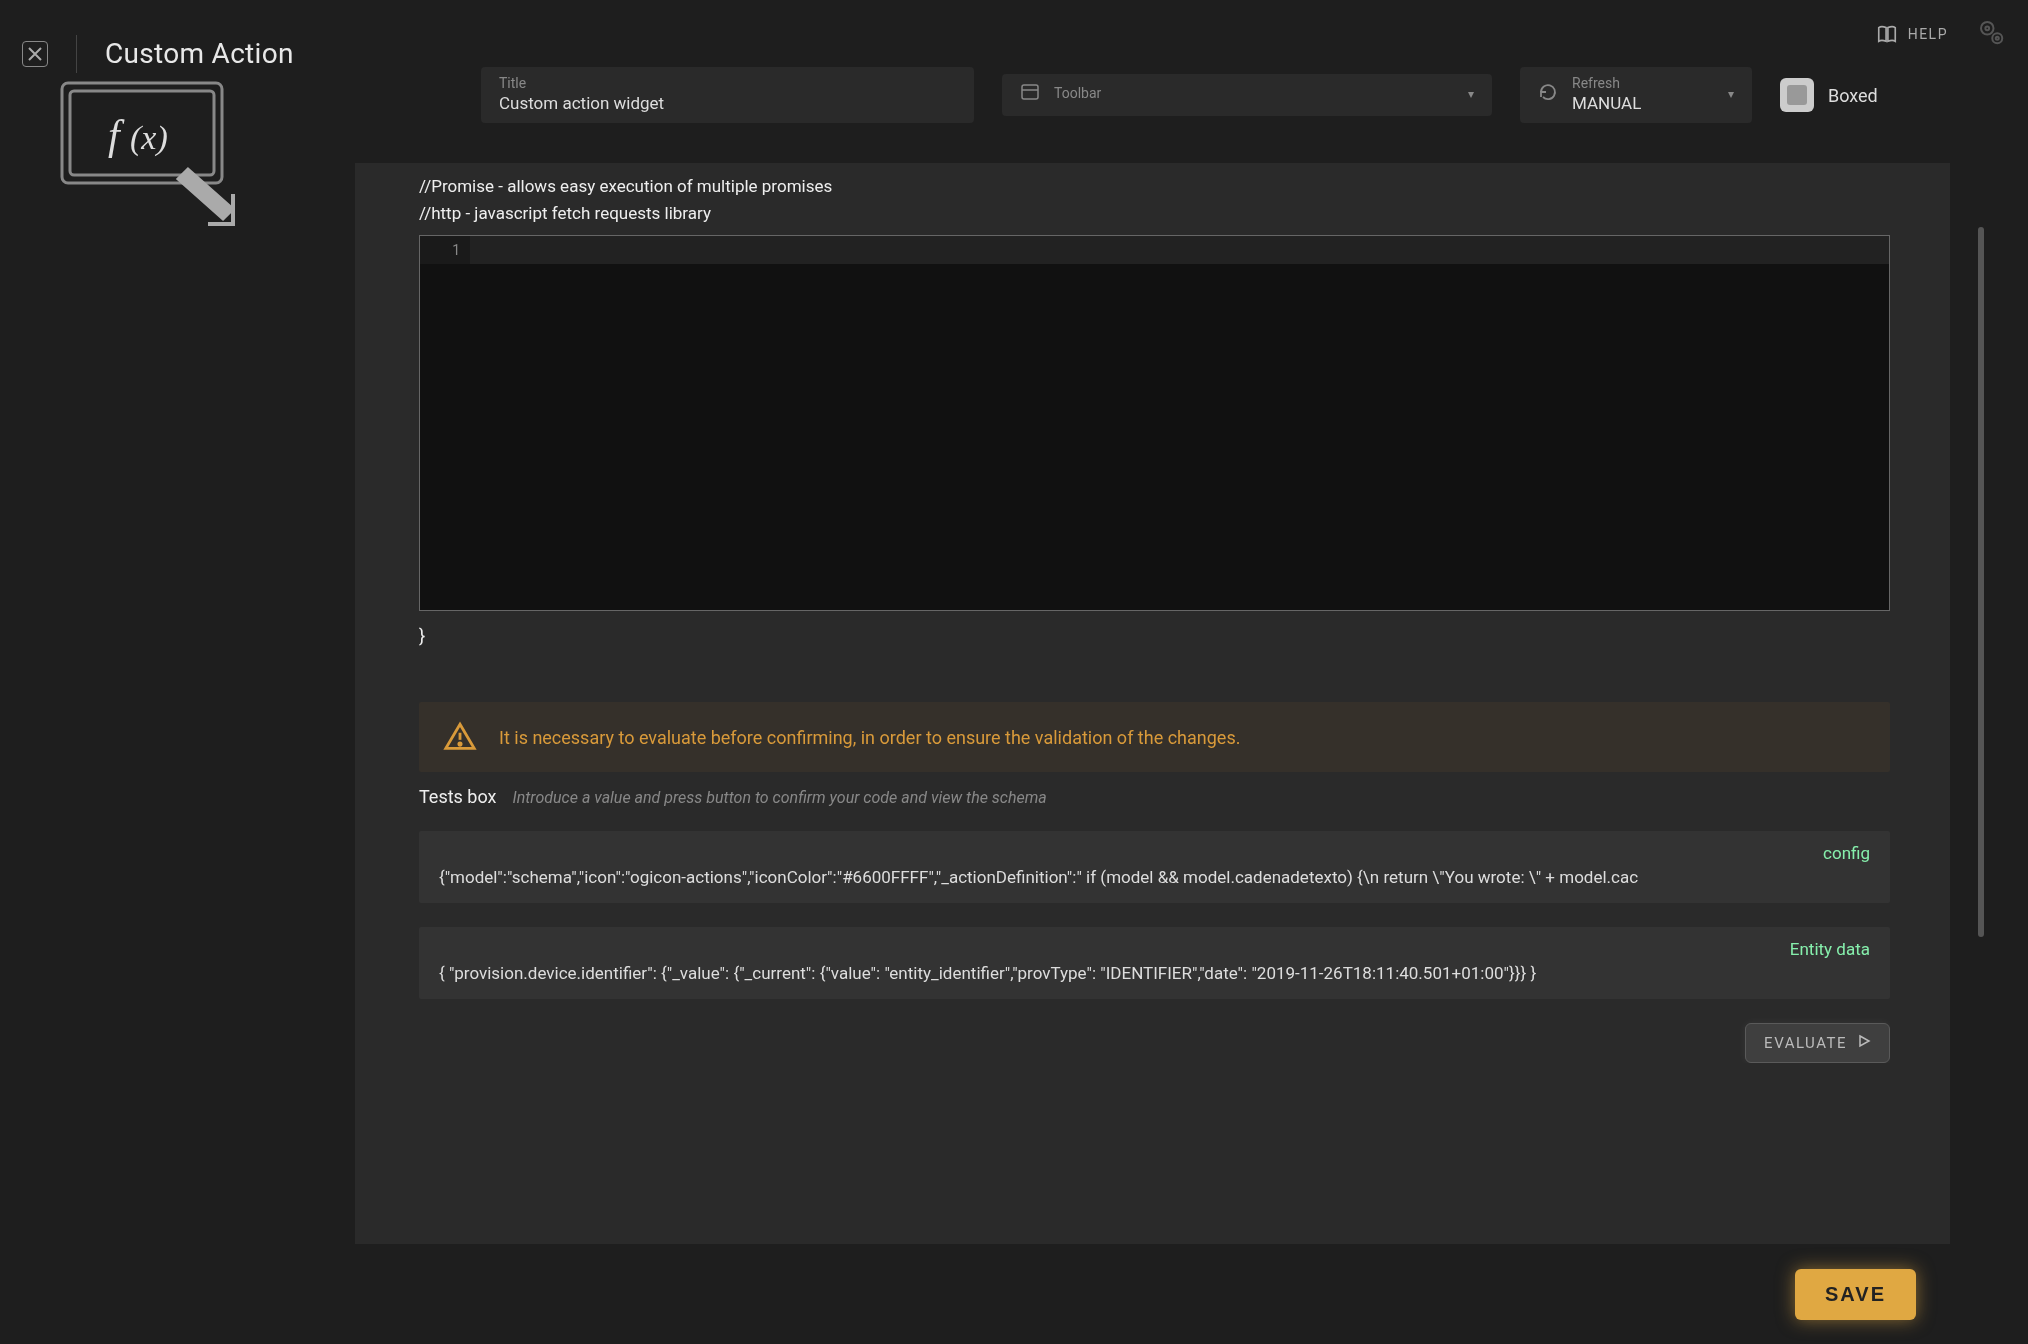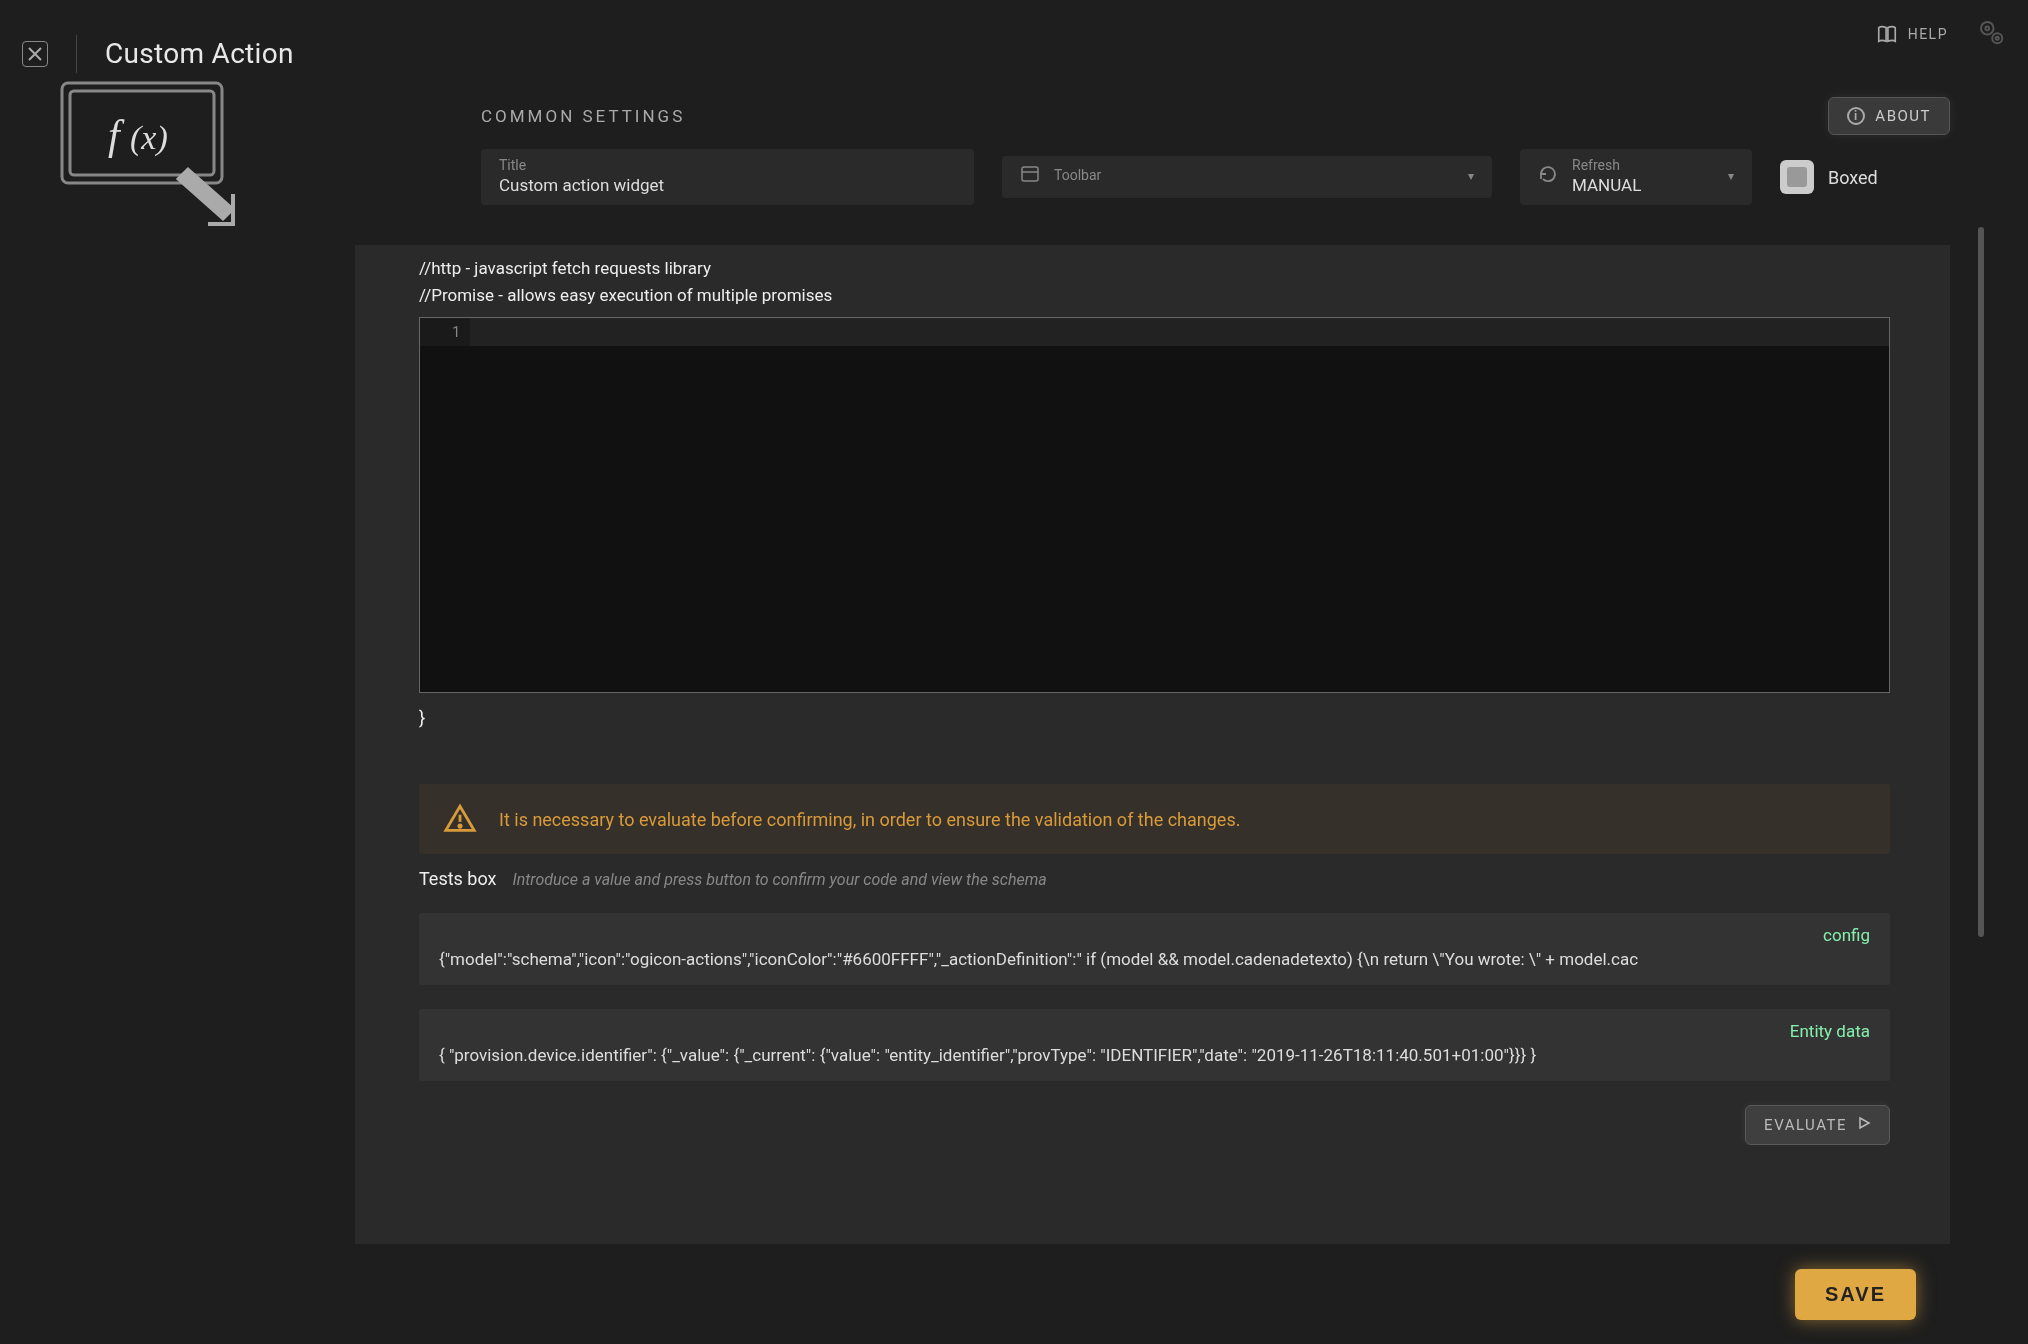--- a/index.html
+++ b/index.html
@@ -182,27 +182,20 @@
         <rect x="12" y="12" width="144" height="84" rx="4"></rect>
         <text x="50" y="70" fill="#ddd" font-size="42" font-style="italic" font-family="serif" stroke="none">f</text>
         <text x="72" y="70" fill="#ddd" font-size="34" font-style="italic" font-family="serif" stroke="none">(x)</text>
         <path d="M130 90 L175 130 L165 140 L120 100 Z" fill="#aaa" stroke="#aaa"></path>
         <path d="M175 115 L175 145 L150 145" stroke="#aaa" stroke-width="4" fill="none"></path>
       </svg>
     </div>
   </div>
 
   <div class="right-col">
-    <div class="settings-header">
-      <div class="common-settings-lbl">COMMON SETTINGS</div>
-      <div class="about-btn">
-        <span class="info-circle">i</span>
-        <span>ABOUT</span>
-      </div>
-    </div>
 
     <div class="settings-row">
       <div class="field title-f">
         <div class="field-body">
           <div class="field-label">Title</div>
           <div class="field-value">Custom action widget</div>
         </div>
       </div>
       <div class="field toolbar-f">
         <span class="field-icon">
@@ -232,22 +225,22 @@
       </div>
       <div class="boxed-wrap">
         <div class="checkbox">
             <div class="checkbox-inner"></div>
           </div>
         <div class="boxed-label">Boxed</div>
       </div>
     </div>
 
     <div class="main-panel">
+      <div class="code-comment">//Promise - allows easy execution of multiple promises</div>
       <div class="code-comment">//http - javascript fetch requests library</div>
-      <div class="code-comment">//Promise - allows easy execution of multiple promises</div>
       <div class="code-editor">
         <div class="gutter">1</div>
         <div class="code-line-area"></div>
       </div>
       <div class="closing-brace">}</div>
 
       <div class="warning-box">
         <svg class="warn-icon-svg" viewBox="0 0 24 24" fill="none" stroke="#d99a3a" stroke-width="2">
           <path d="M12 3 L22 20 L2 20 Z"></path>
           <line x1="12" y1="9" x2="12" y2="14"></line>

